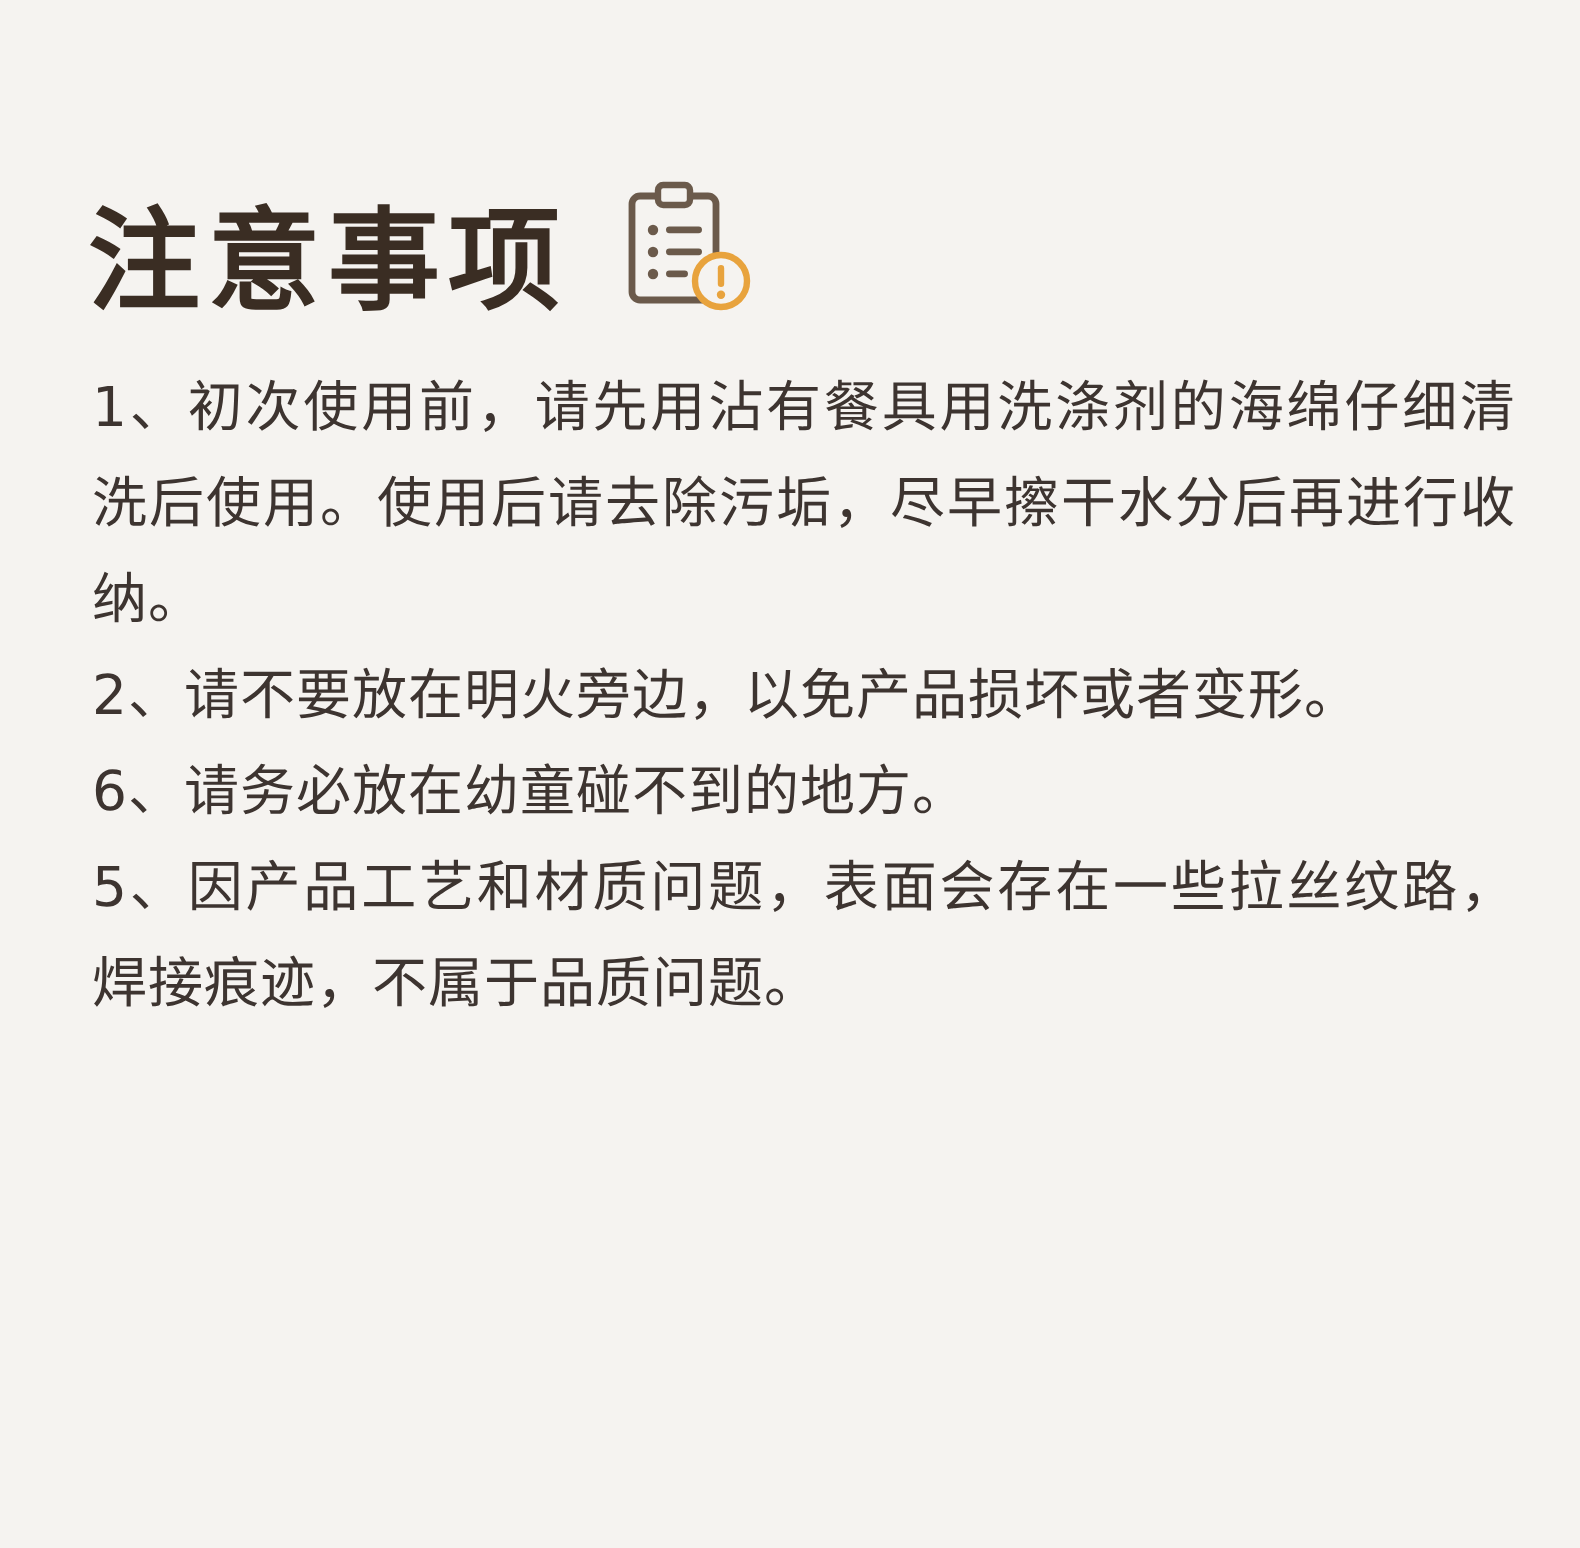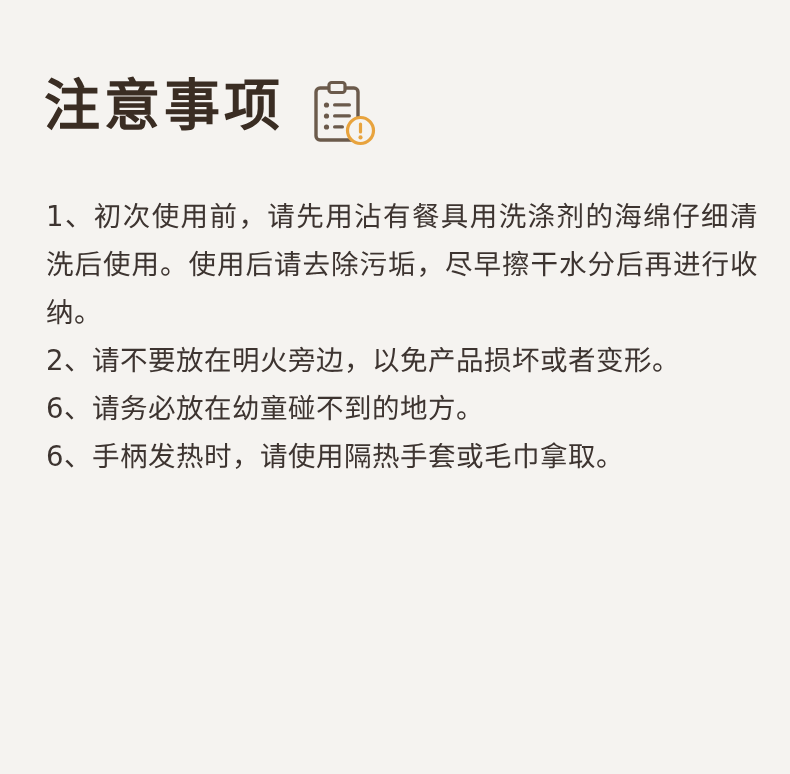--- a/index.html
+++ b/index.html
@@ -20,21 +20,21 @@
     background: #f5f3f0;
     box-sizing: border-box;
   }
 
   
   .heading-row {
     position: absolute;
     left: 44px;
     top: 78px;
     display: flex;
-    align-items: flex-start;
+    align-items: flex-end;
     height: 82px;
   }
   .heading-title {
     font-family: "DejaVu Sans", "Liberation Sans", sans-serif;
     font-size: 56px;
     font-weight: bold;
     letter-spacing: 4px;
     color: #3a2d23;
     line-height: 1;
     white-space: nowrap;
@@ -43,21 +43,21 @@
     margin-left: 22px;
     width: 72px;
     height: 72px;
     display: block;
   }
 
   
   .notice-list {
     position: absolute;
     left: 46px;
-    top: 192px;
+    top: 180px;
     width: 712px;
     margin: 0;
     padding: 0;
     list-style: none;
   }
   .notice-item {
     font-family: "DejaVu Sans", "Liberation Sans", sans-serif;
     font-size: 27.5px;
     line-height: 48px;
     color: #3d3430;
@@ -91,16 +91,16 @@
       <circle cx="54.5" cy="52.5" r="13" fill="#f5f3f0" stroke="#e8a33d" stroke-width="3.2"></circle>
       <rect x="52.9" y="44.5" width="3.2" height="11" rx="1.6" fill="#e8a33d"></rect>
       <circle cx="54.5" cy="59.4" r="2.1" fill="#e8a33d"></circle>
     </svg>
   </div>
 
   <ul class="notice-list">
     <li class="notice-item">1、初次使用前，请先用沾有餐具用洗涤剂的海绵仔细清洗后使用。使用后请去除污垢，尽早擦干水分后再进行收纳。</li>
     <li class="notice-item">2、请不要放在明火旁边，以免产品损坏或者变形。</li>
     <li class="notice-item">6、请务必放在幼童碰不到的地方。</li>
-    <li class="notice-item">6、手柄发热时，请使用隔热手套或毛巾拿取。</li>
+    <li class="notice-item">5、因产品工艺和材质问题，表面会存在一些拉丝纹路，焊接痕迹，不属于品质问题。</li>
   </ul>
 
 </div>
 
 </body></html>

